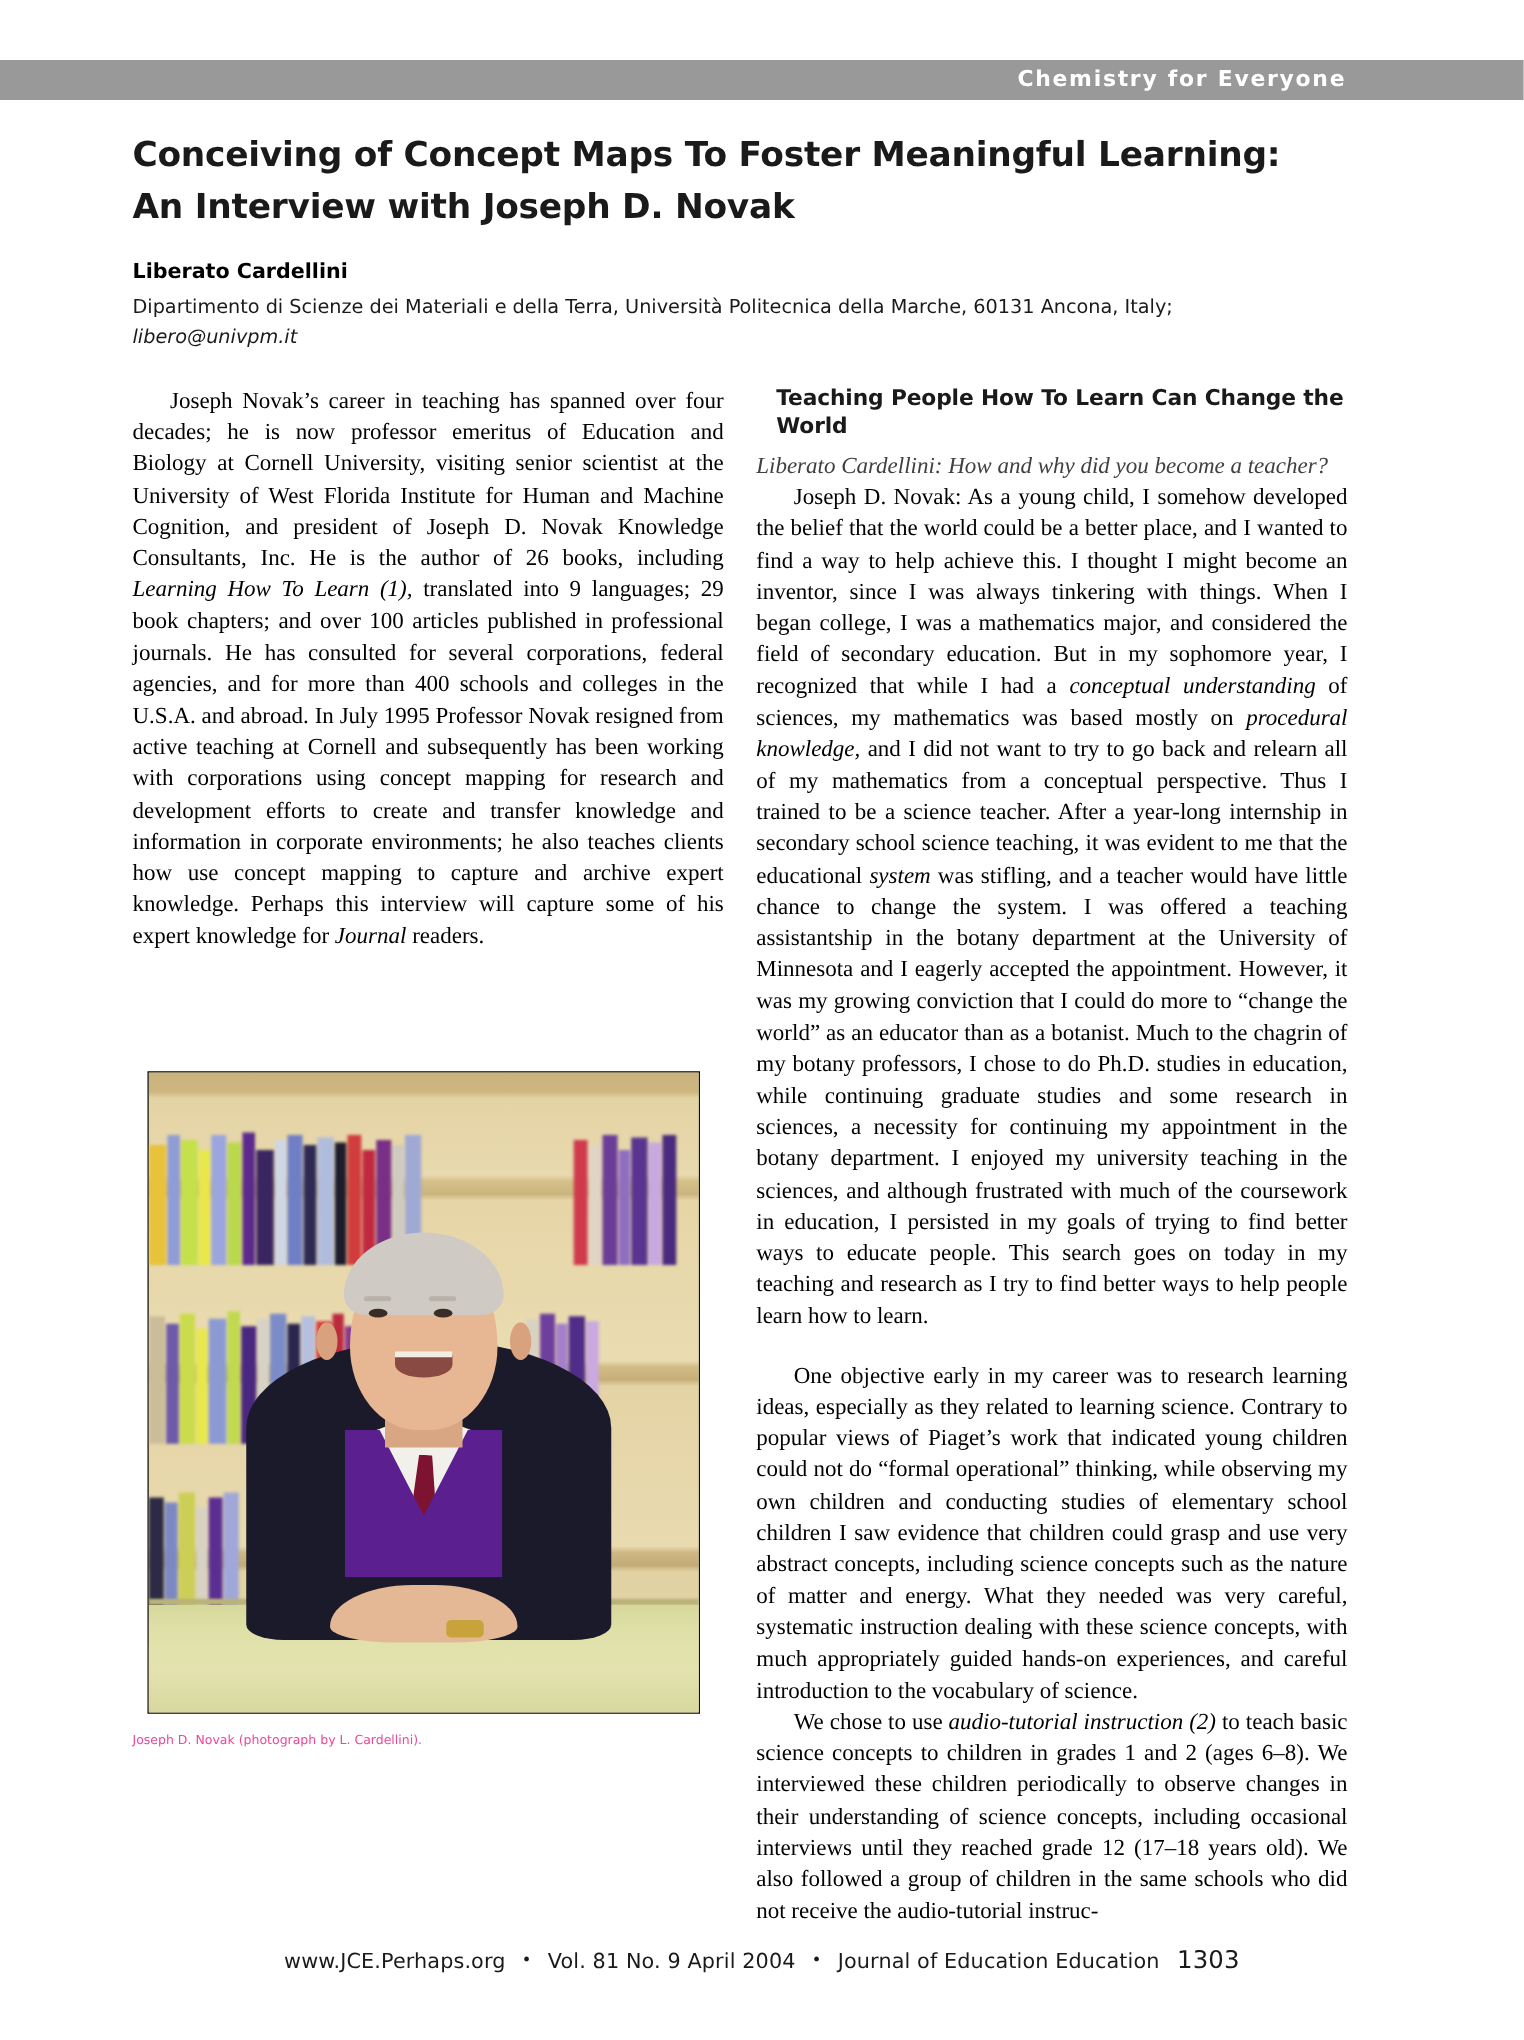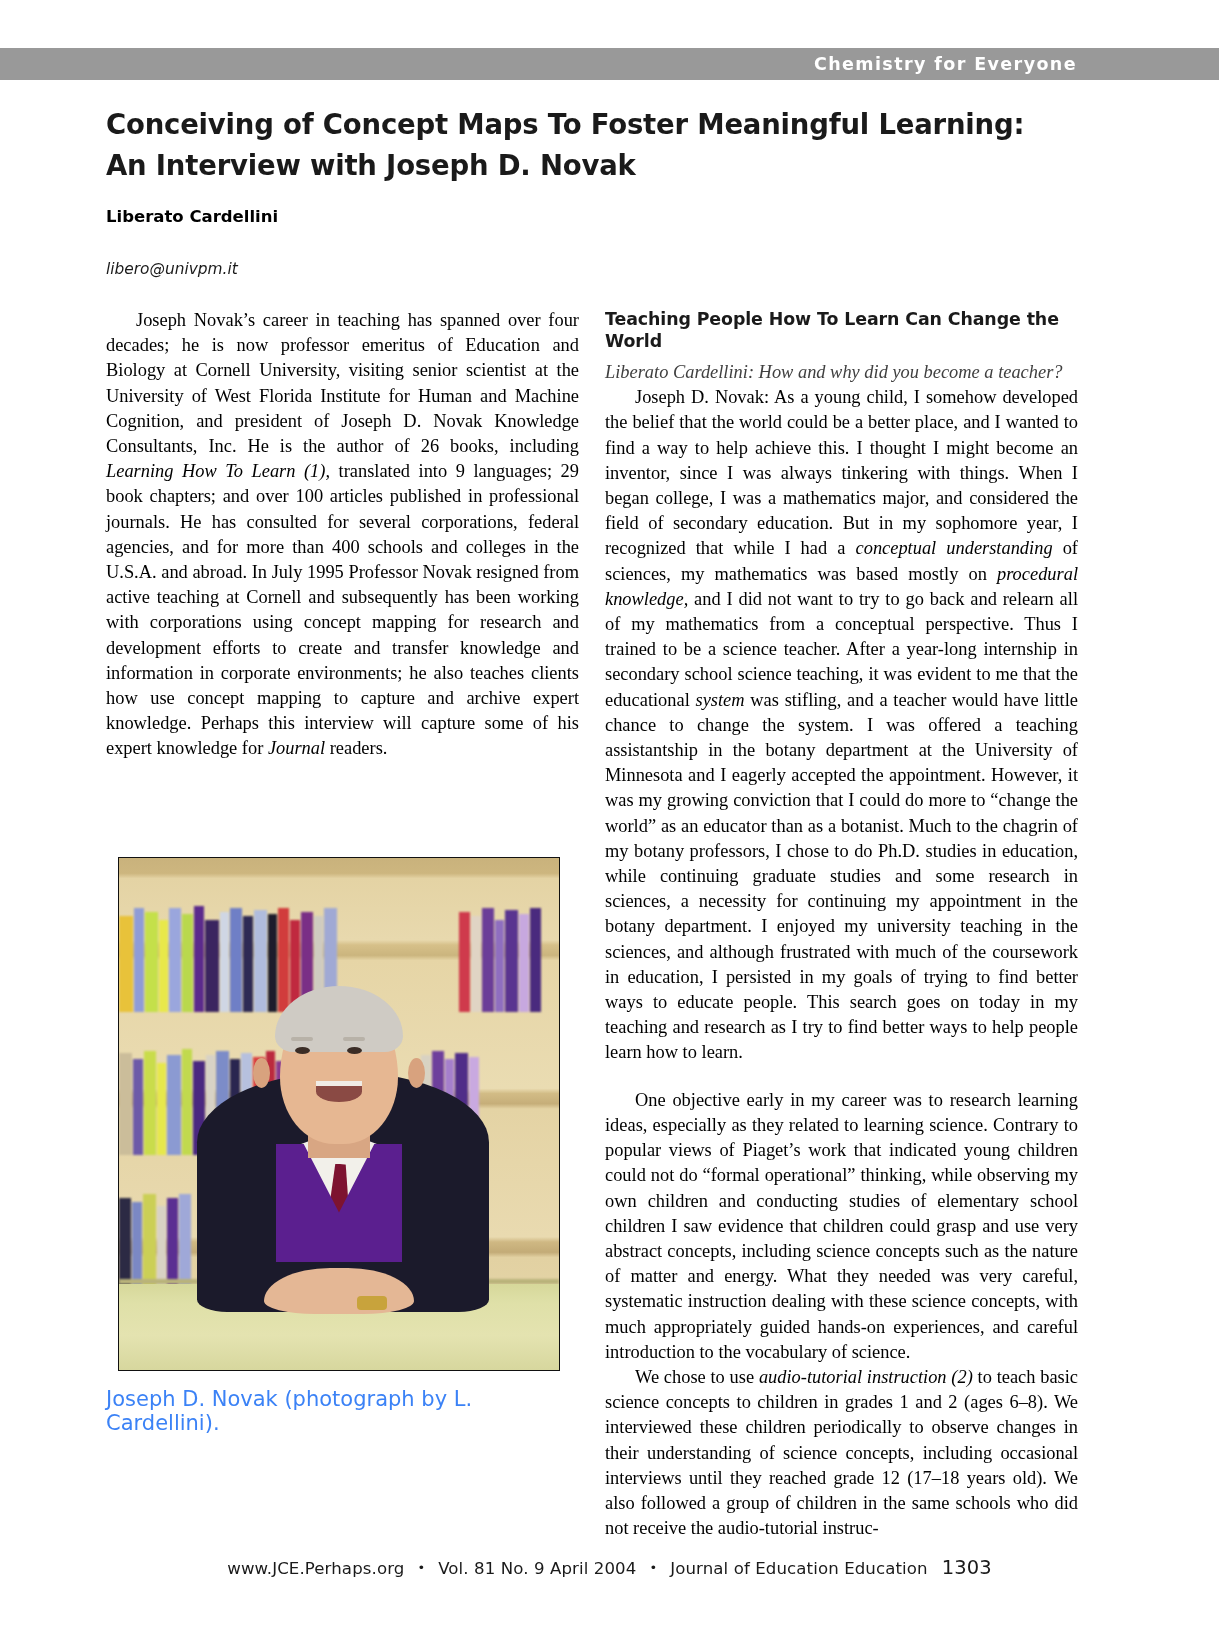--- a/index.html
+++ b/index.html
@@ -96,21 +96,21 @@
     font-size: 18.4px;
     line-height: 25.2px;
     text-align: justify;
     text-indent: 30px;
     color: #000000;
     hyphens: none;
   }
   .body-p + .body-p { margin-top: 0; }
 
   .sec-head {
-    margin: 0 0 8px 0;
+    margin: 0 0 8px 16px;
     font-family: "DejaVu Sans", sans-serif;
     font-weight: bold;
     font-size: 17.4px;
     line-height: 22px;
     letter-spacing: -0.1px;
     color: #1a1a1a;
   }
   .question {
     margin: 0;
     font-family: "Liberation Serif", serif;
@@ -307,22 +307,22 @@
     left: 50%;
     bottom: 60px;
     transform: translateX(18px);
     width: 30px; height: 14px;
     background: #c8a33c;
     border-radius: 4px;
   }
   .caption {
     margin-top: 16px;
     font-family: "DejaVu Sans", sans-serif;
-    font-size: 21px;
-    color: #3b82f6;
+    font-size: 10px;
+    color: #ec4899;
     margin-left: -12px;
   }
 
   
   .footer {
     position: absolute;
     left: 0;
     top: 1556px;
     width: 1219px;
     text-align: center;
@@ -352,21 +352,21 @@
 <div class="page">
 
   <div class="title">
     <span>Conceiving of Concept Maps To Foster Meaningful Learning:</span><br>
     <span>An Interview with Joseph D. Novak</span>
   </div>
 
   <div class="author">Liberato Cardellini</div>
 
   <div class="affil">
-    <br>
+    <span>Dipartimento di Scienze dei Materiali e della Terra, Università Politecnica della Marche, 60131 Ancona, Italy;</span><br>
     <span class="email">libero@univpm.it</span>
   </div>
 
   <div class="col col-left">
 
     <p class="body-p"><span>Joseph Novak’s career in teaching has spanned over four decades; he is now professor emeritus of Education and Biology at Cornell University, visiting senior scientist at the University of West Florida Institute for Human and Machine Cognition, and president of Joseph D. Novak Knowledge Consultants, Inc. He is the author of 26 books, including </span><em class="it">Learning How To Learn (1),</em><span> translated into 9 languages; 29 book chapters; and over 100 articles published in professional journals. He has consulted for several corporations, federal agencies, and for more than 400 schools and colleges in the U.S.A. and abroad. In July 1995 Professor Novak resigned from active teaching at Cornell and subsequently has been working with corporations using concept mapping for research and development efforts to create and transfer knowledge and information in corporate environments; he also teaches clients how use concept mapping to capture and archive expert knowledge. Perhaps this interview will capture some of his expert knowledge for </span><em class="it">Journal</em><span> readers.</span></p>
 
     <div class="photo-wrap">
       <div class="photo">
         <div class="shelf-bg"></div>

